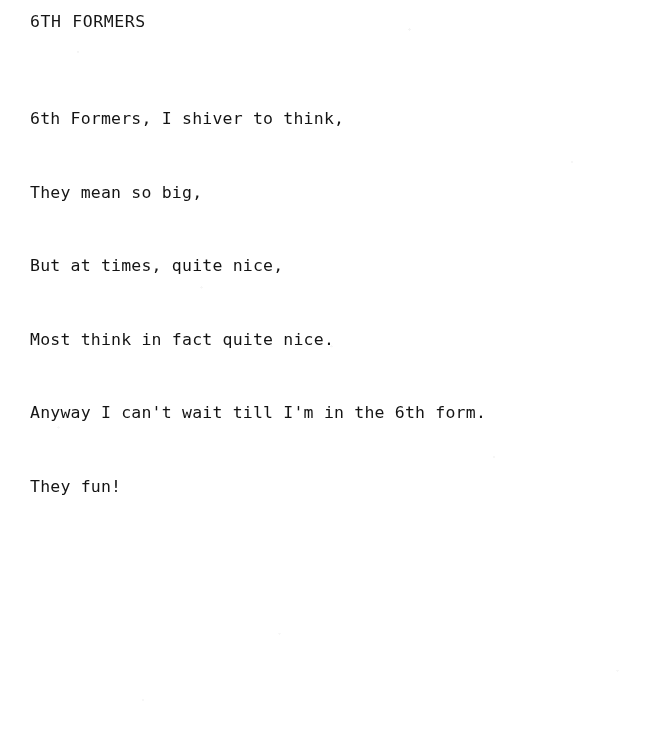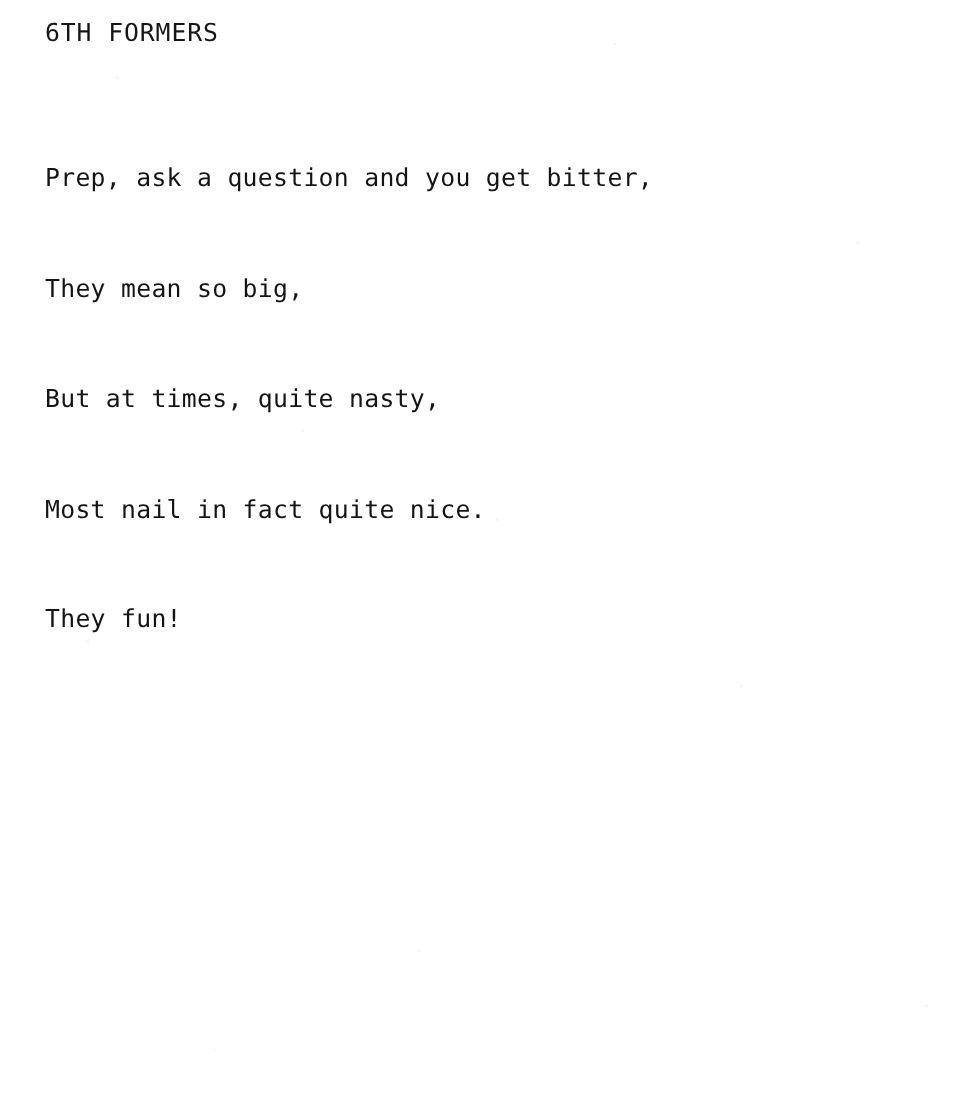--- a/index.html
+++ b/index.html
@@ -65,22 +65,23 @@
 </head>
 <body>
 
 <div class="paper-noise"></div>
 
 <div class="page">
 
   <div class="poem" id="poem-1">
     <h1 class="poem-title">6TH FORMERS</h1>
     <div class="poem-body">
-      <span class="poem-line">Prep, ask a question and you get bitter,</span>
+      <span class="poem-line">6th Formers, I shiver to think,</span>
       <span class="poem-line">They mean so big,</span>
-      <span class="poem-line">But at times, quite nasty,</span>
-      <span class="poem-line">Most nail in fact quite nice.</span>
+      <span class="poem-line">But at times, quite nice,</span>
+      <span class="poem-line">Most think in fact quite nice.</span>
+      <span class="poem-line">Anyway I can't wait till I'm in the 6th form.</span>
       <span class="poem-line">They fun!</span>
     </div>
 
   </div>
 
 </div>
 
 </body></html>

